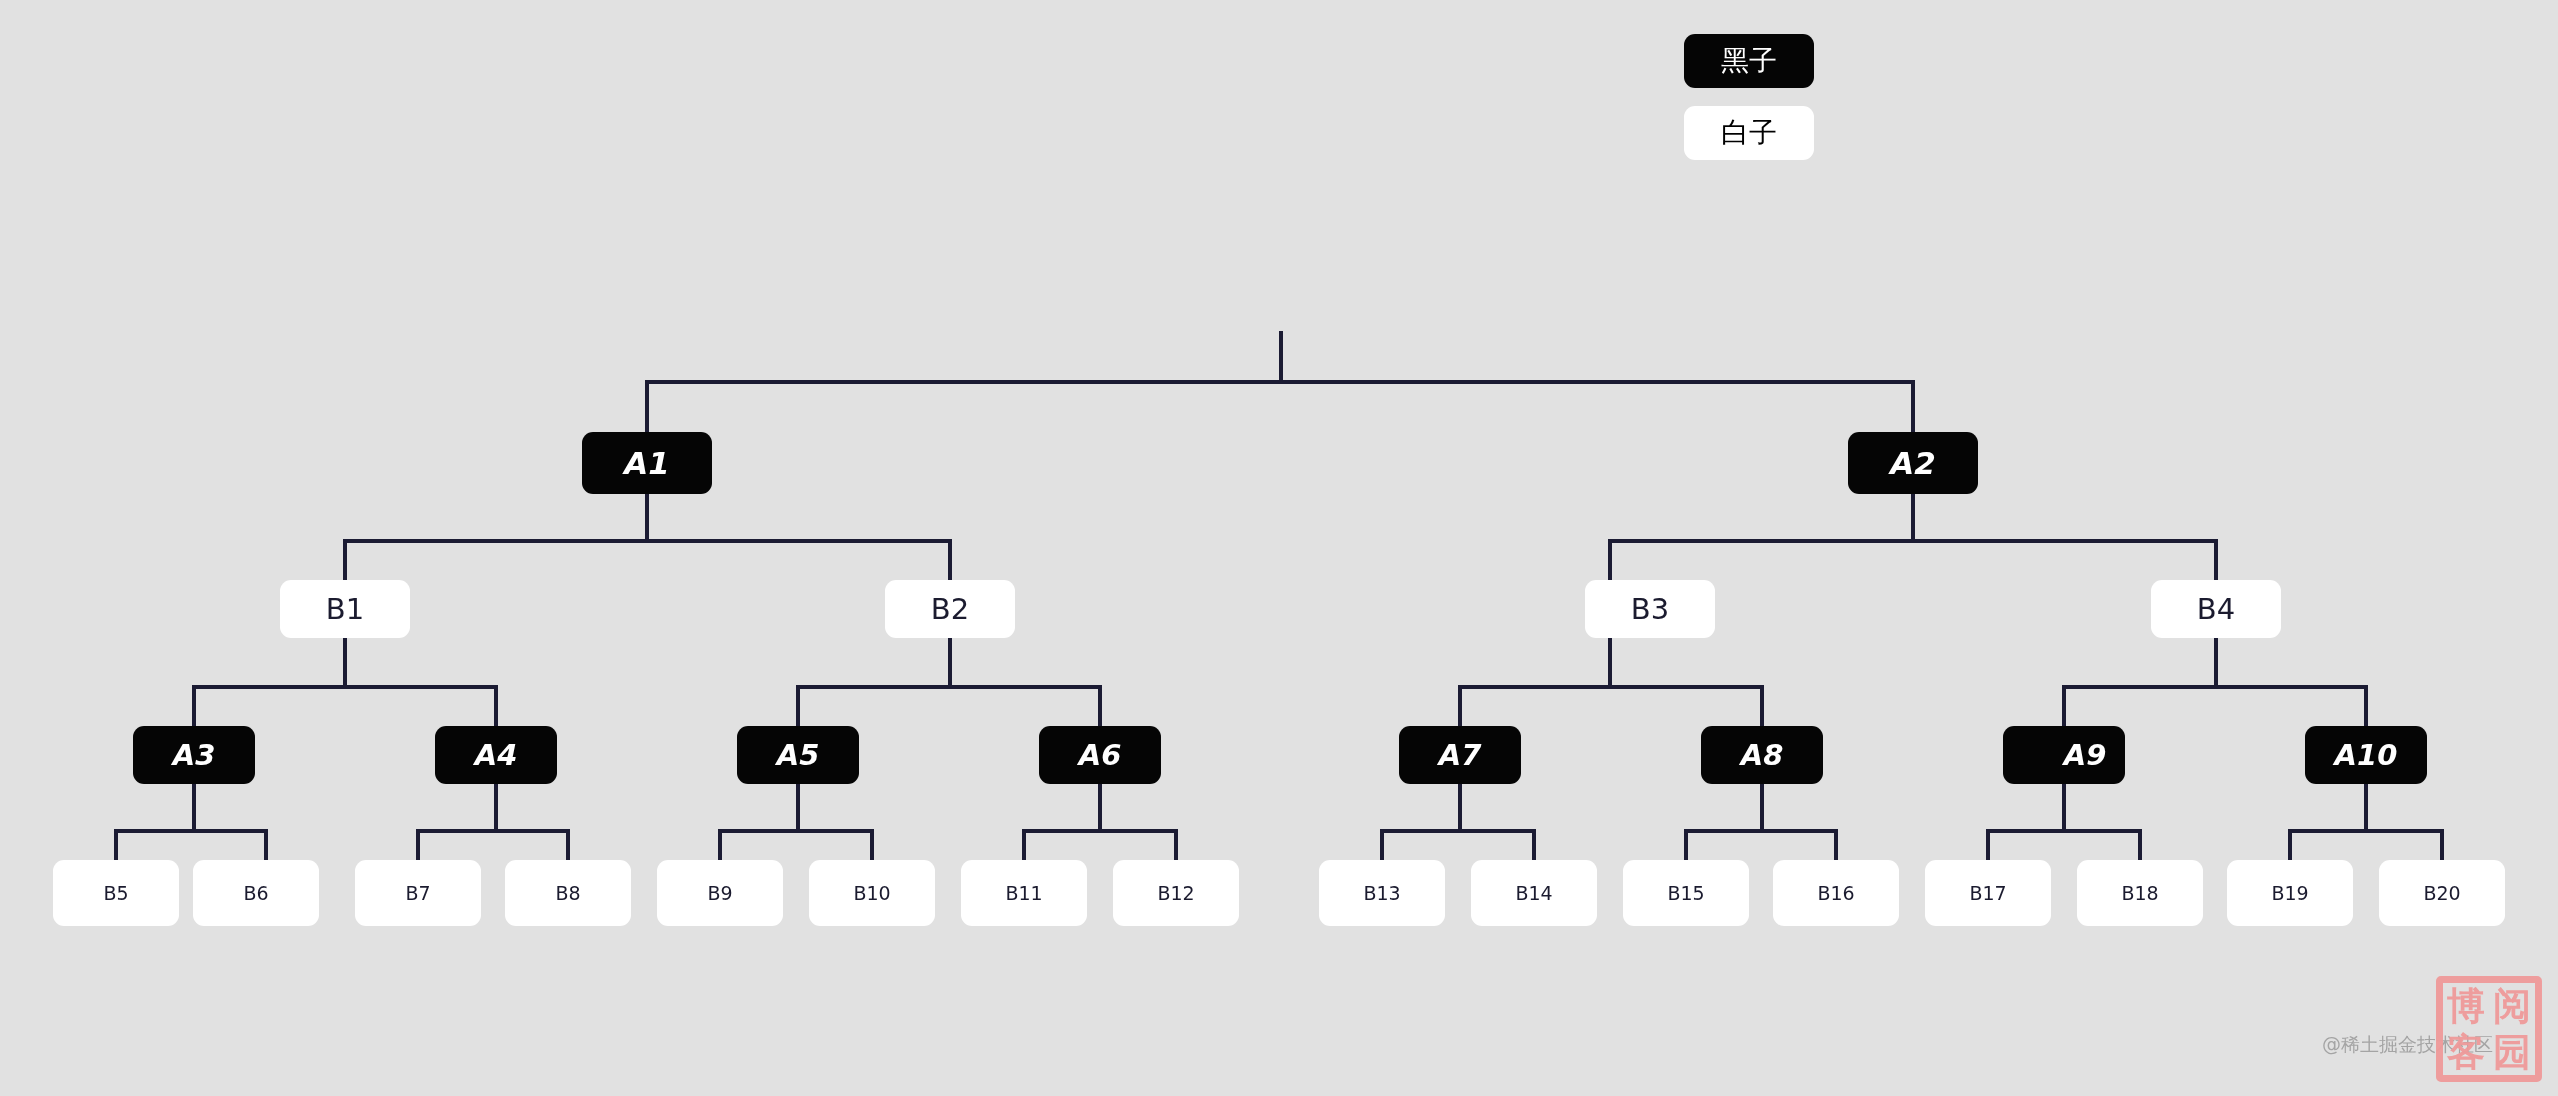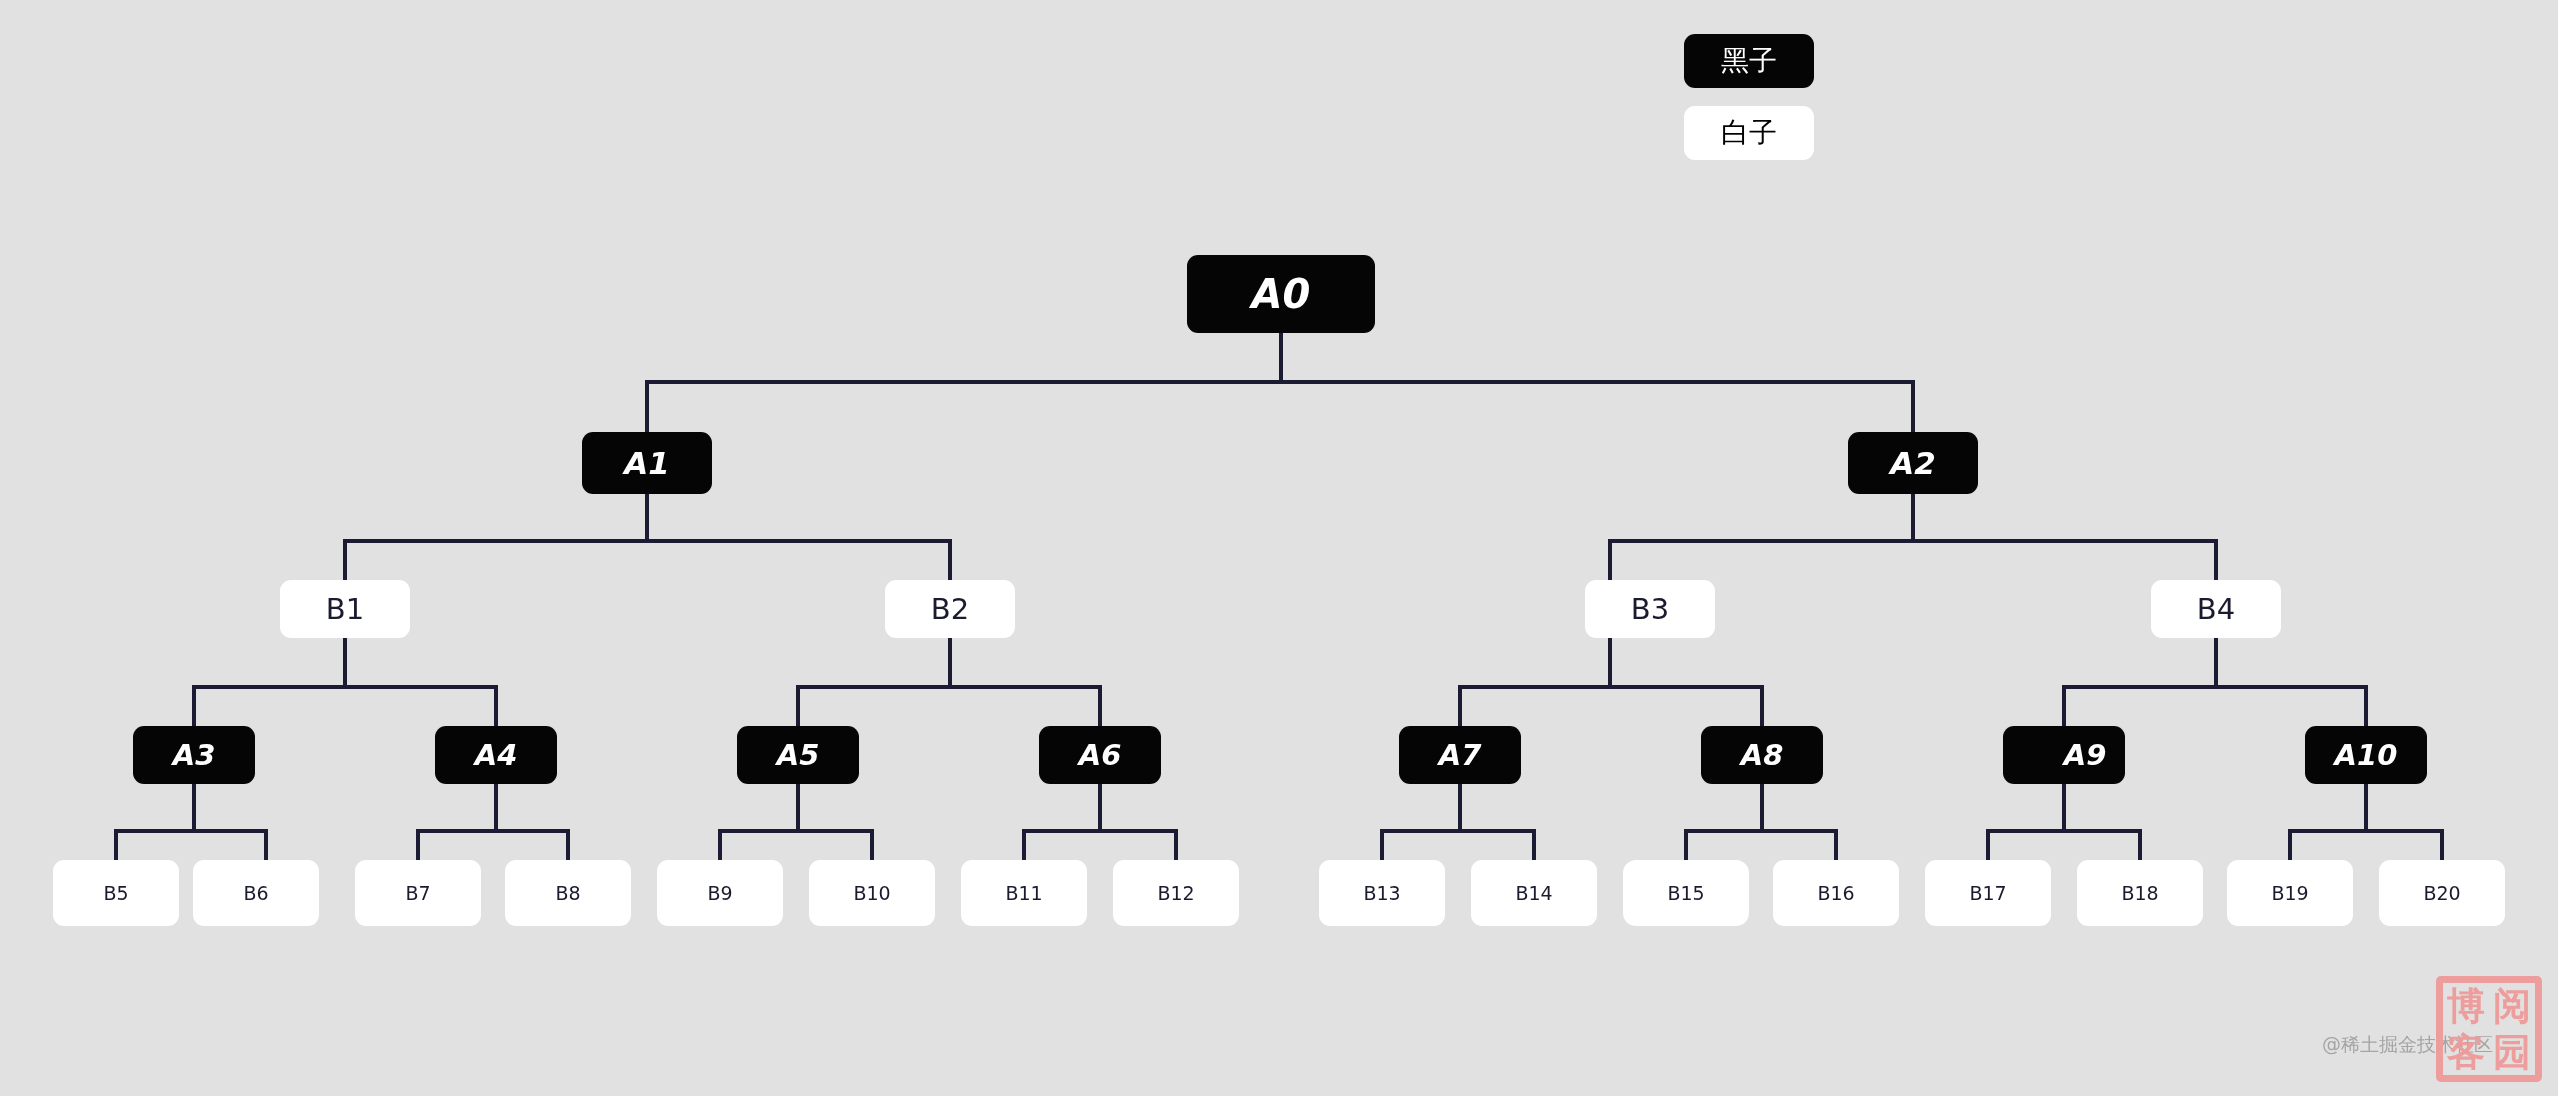--- a/index.html
+++ b/index.html
@@ -204,23 +204,20 @@
 
   <div class="legend">
     <div class="legend-chip chip-black">
       <span>黑子</span>
     </div>
     <div class="legend-chip chip-white">
       <span>白子</span>
     </div>
   </div>
 
-  <div class="node node-black r-root" style="left:1281px; top:294px;">
-    <span>A0</span>
-  </div>
 
   <div class="node node-black r-lvl1" style="left:647px; top:463px;">
     <span>A1</span>
   </div>
   <div class="node node-black r-lvl1" style="left:1913px; top:463px;">
     <span>A2</span>
   </div>
 
   <div class="node node-white r-lvl2" style="left:345px; top:609px;">
     <span>B1</span>
@@ -283,21 +280,21 @@
   </div>
   <div class="node node-white r-leaf" style="left:1176px; top:893px;">
     <span>B12</span>
   </div>
   <div class="node node-white r-leaf" style="left:1382px; top:893px;">
     <span>B13</span>
   </div>
   <div class="node node-white r-leaf" style="left:1534px; top:893px;">
     <span>B14</span>
   </div>
-  <div class="node node-white r-leaf" style="left:1686px; top:893px;border-radius:13px;">
+  <div class="node node-white r-leaf" style="left:1686px; top:893px;">
     <span>B15</span>
   </div>
   <div class="node node-white r-leaf" style="left:1836px; top:893px;">
     <span>B16</span>
   </div>
   <div class="node node-white r-leaf" style="left:1988px; top:893px;">
     <span>B17</span>
   </div>
   <div class="node node-white r-leaf" style="left:2140px; top:893px;">
     <span>B18</span>

